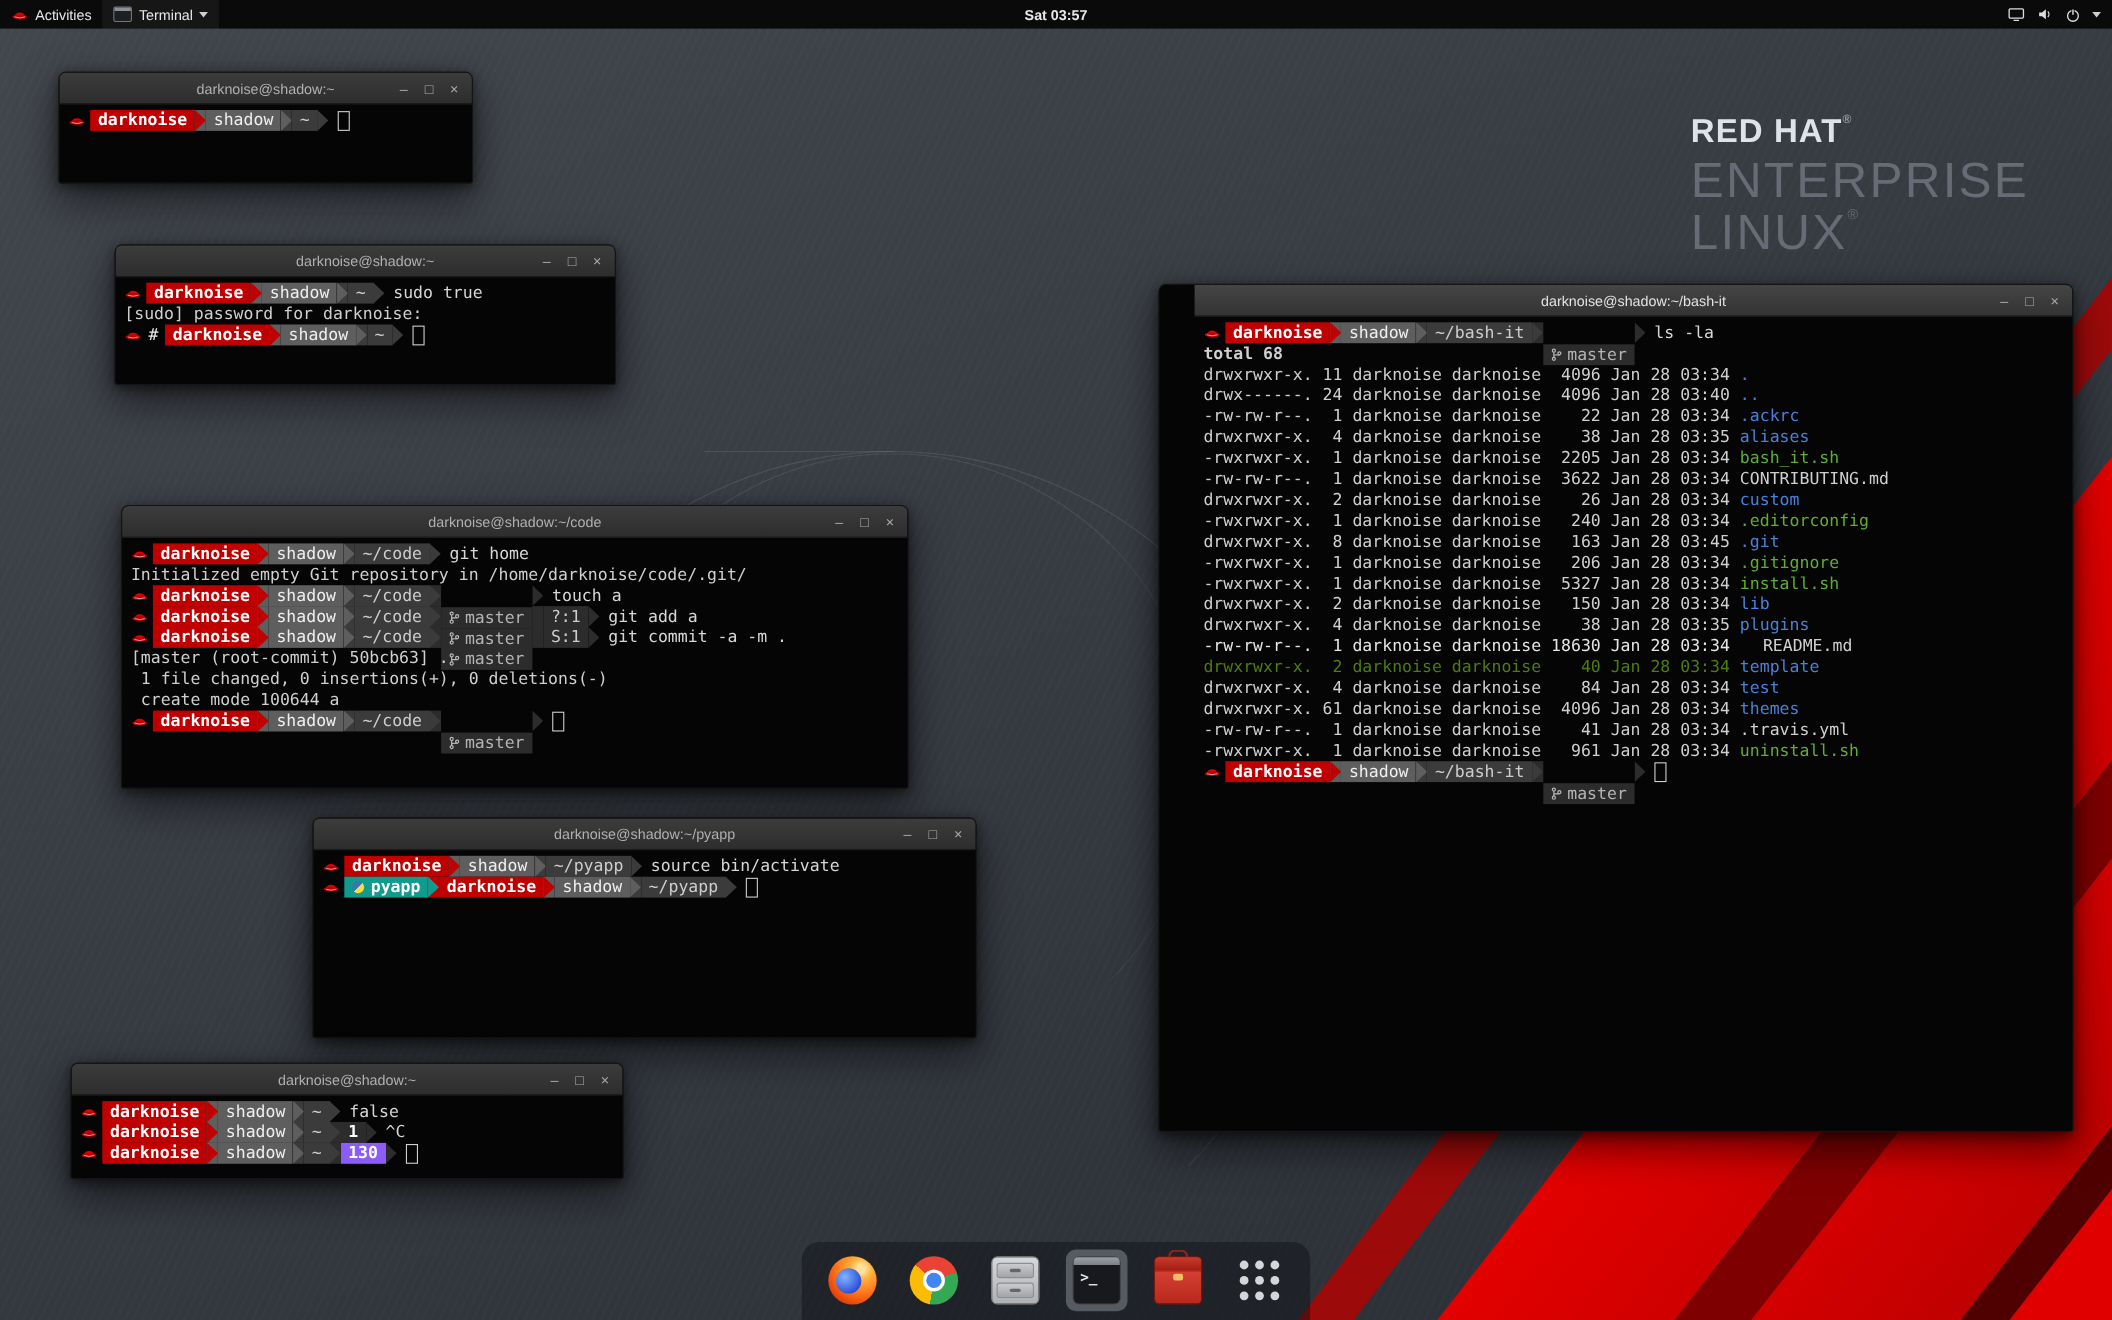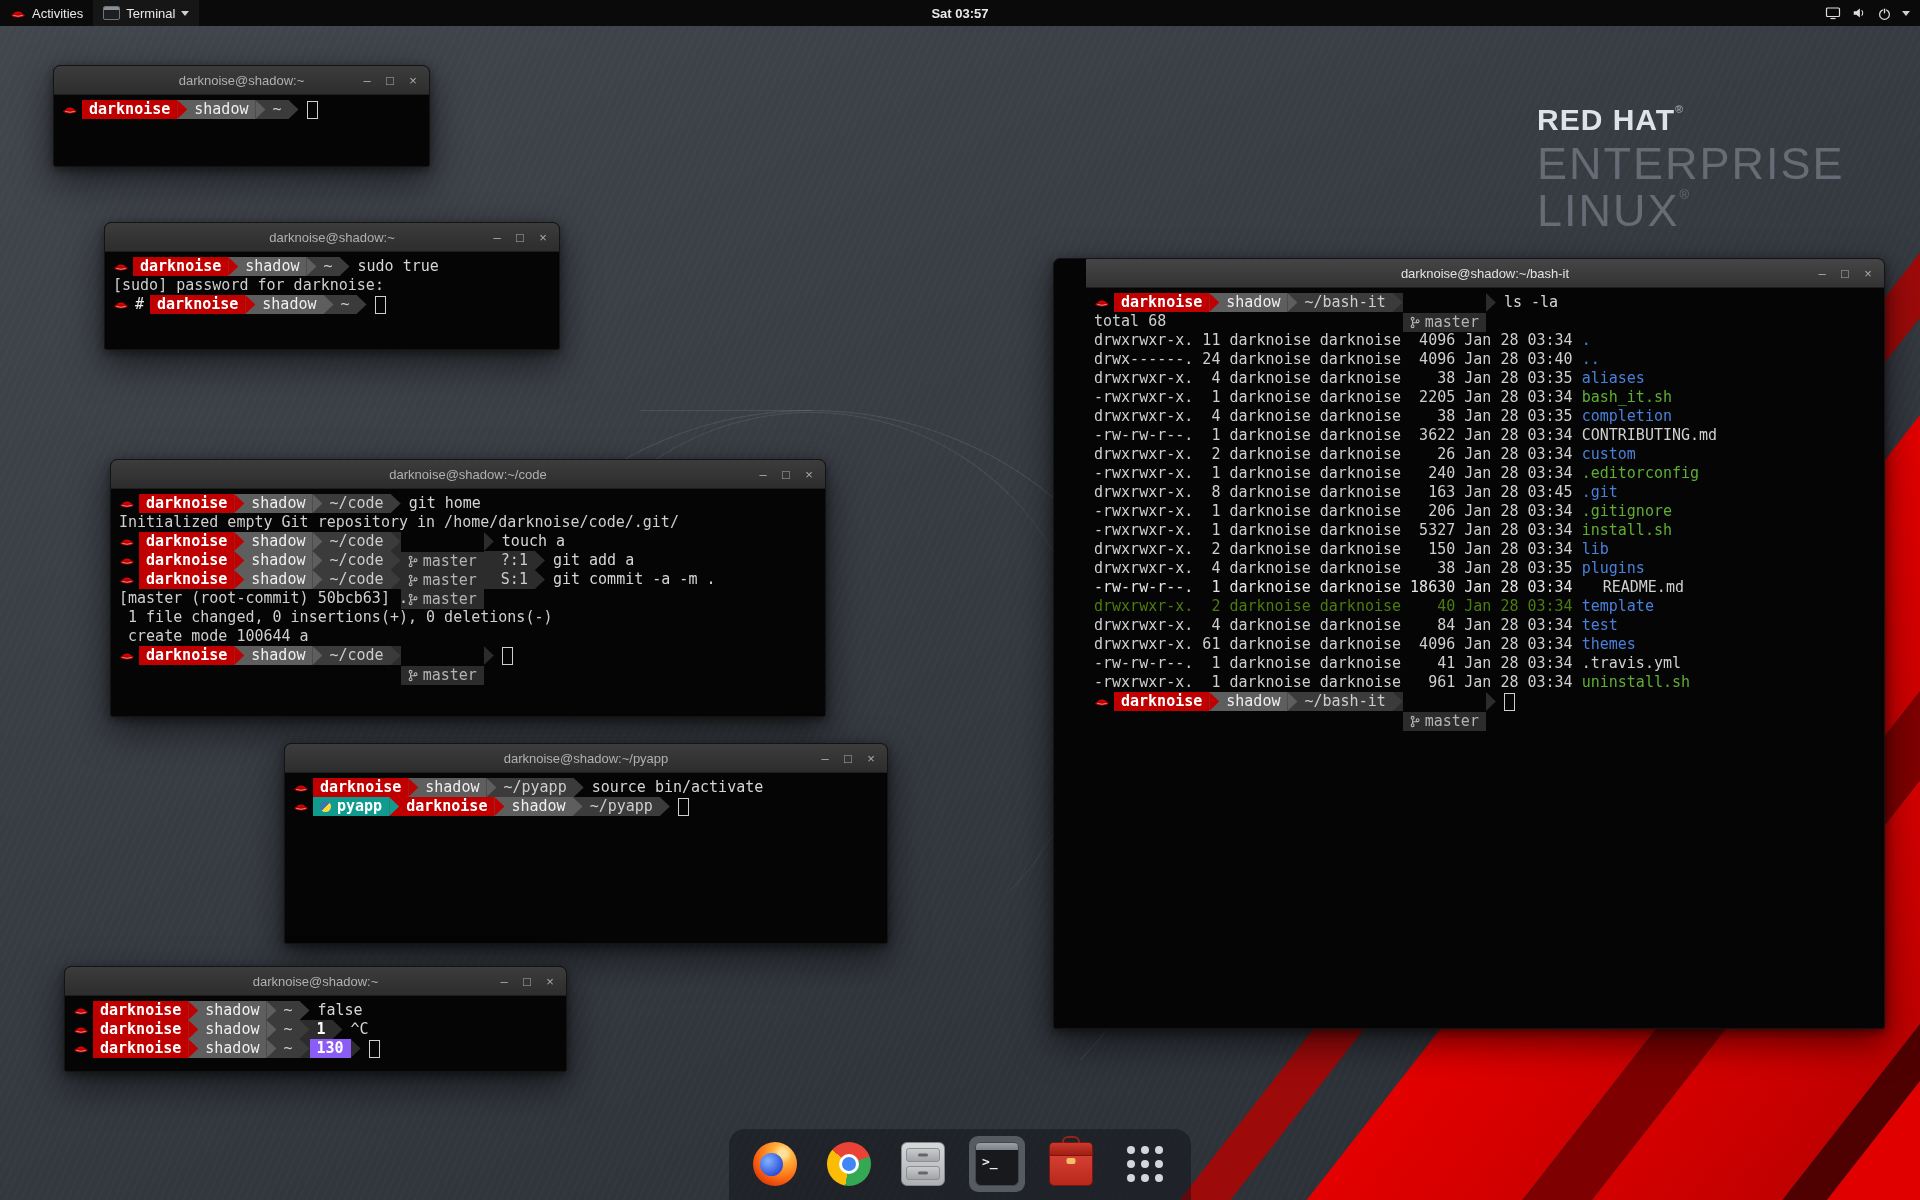--- a/index.html
+++ b/index.html
@@ -738,26 +738,26 @@
                 </g>
               </svg>
             </span>
             <span>master</span>
           </span>
           <span class="pl-arrow" style="background: transparent;">
             <span class="tri" style="background: rgb(44, 44, 44);"></span>
           </span>
           <span class="cmd">ls -la</span>
         </div>
-        <div class="term-line pre"><span style="color: rgb(207, 207, 207);">total 68</span></div>
+        <div class="term-line pre"><span style="color: rgb(207, 207, 207); font-weight: bold;">total 68</span></div>
         <div class="term-line pre"><span style="color: rgb(207, 207, 207);">drwxrwxr-x. 11 darknoise darknoise  4096 Jan 28 03:34 </span><span style="color: rgb(74, 128, 217);">.</span></div>
         <div class="term-line pre"><span style="color: rgb(207, 207, 207);">drwx------. 24 darknoise darknoise  4096 Jan 28 03:40 </span><span style="color: rgb(74, 128, 217);">..</span></div>
+        <div class="term-line pre"><span style="color: rgb(207, 207, 207);">-rw-rw-r--.  1 darknoise darknoise    22 Jan 28 03:34 </span><span style="color: rgb(74, 128, 217);">.ackrc</span></div>
         <div class="term-line pre"><span style="color: rgb(207, 207, 207);">drwxrwxr-x.  4 darknoise darknoise    38 Jan 28 03:35 </span><span style="color: rgb(74, 128, 217);">aliases</span></div>
         <div class="term-line pre"><span style="color: rgb(207, 207, 207);">-rwxrwxr-x.  1 darknoise darknoise  2205 Jan 28 03:34 </span><span style="color: rgb(95, 174, 51);">bash_it.sh</span></div>
-        <div class="term-line pre"><span style="color: rgb(207, 207, 207);">drwxrwxr-x.  4 darknoise darknoise    38 Jan 28 03:35 </span><span style="color: rgb(74, 128, 217);">completion</span></div>
         <div class="term-line pre"><span style="color: rgb(207, 207, 207);">-rw-rw-r--.  1 darknoise darknoise  3622 Jan 28 03:34 </span><span style="color: rgb(207, 207, 207);">CONTRIBUTING.md</span></div>
         <div class="term-line pre"><span style="color: rgb(207, 207, 207);">drwxrwxr-x.  2 darknoise darknoise    26 Jan 28 03:34 </span><span style="color: rgb(74, 128, 217);">custom</span></div>
         <div class="term-line pre"><span style="color: rgb(207, 207, 207);">-rwxrwxr-x.  1 darknoise darknoise   240 Jan 28 03:34 </span><span style="color: rgb(95, 174, 51);">.editorconfig</span></div>
         <div class="term-line pre"><span style="color: rgb(207, 207, 207);">drwxrwxr-x.  8 darknoise darknoise   163 Jan 28 03:45 </span><span style="color: rgb(74, 128, 217);">.git</span></div>
         <div class="term-line pre"><span style="color: rgb(207, 207, 207);">-rwxrwxr-x.  1 darknoise darknoise   206 Jan 28 03:34 </span><span style="color: rgb(95, 174, 51);">.gitignore</span></div>
         <div class="term-line pre"><span style="color: rgb(207, 207, 207);">-rwxrwxr-x.  1 darknoise darknoise  5327 Jan 28 03:34 </span><span style="color: rgb(95, 174, 51);">install.sh</span></div>
         <div class="term-line pre"><span style="color: rgb(207, 207, 207);">drwxrwxr-x.  2 darknoise darknoise   150 Jan 28 03:34 </span><span style="color: rgb(74, 128, 217);">lib</span></div>
         <div class="term-line pre"><span style="color: rgb(207, 207, 207);">drwxrwxr-x.  4 darknoise darknoise    38 Jan 28 03:35 </span><span style="color: rgb(74, 128, 217);">plugins</span></div>
         <div class="term-line pre"><span style="color: #e5e5e5;">-rw-rw-r--.  1 darknoise darknoise 18630 Jan 28 03:34 </span><span style="color: rgb(207, 207, 207); margin-left: 21px;">README.md</span></div>
         <div class="term-line pre"><span style="color: #4d7c0f;">drwxrwxr-x.  2 darknoise darknoise    40 Jan 28 03:34 </span><span style="color: rgb(74, 128, 217);">template</span></div>

